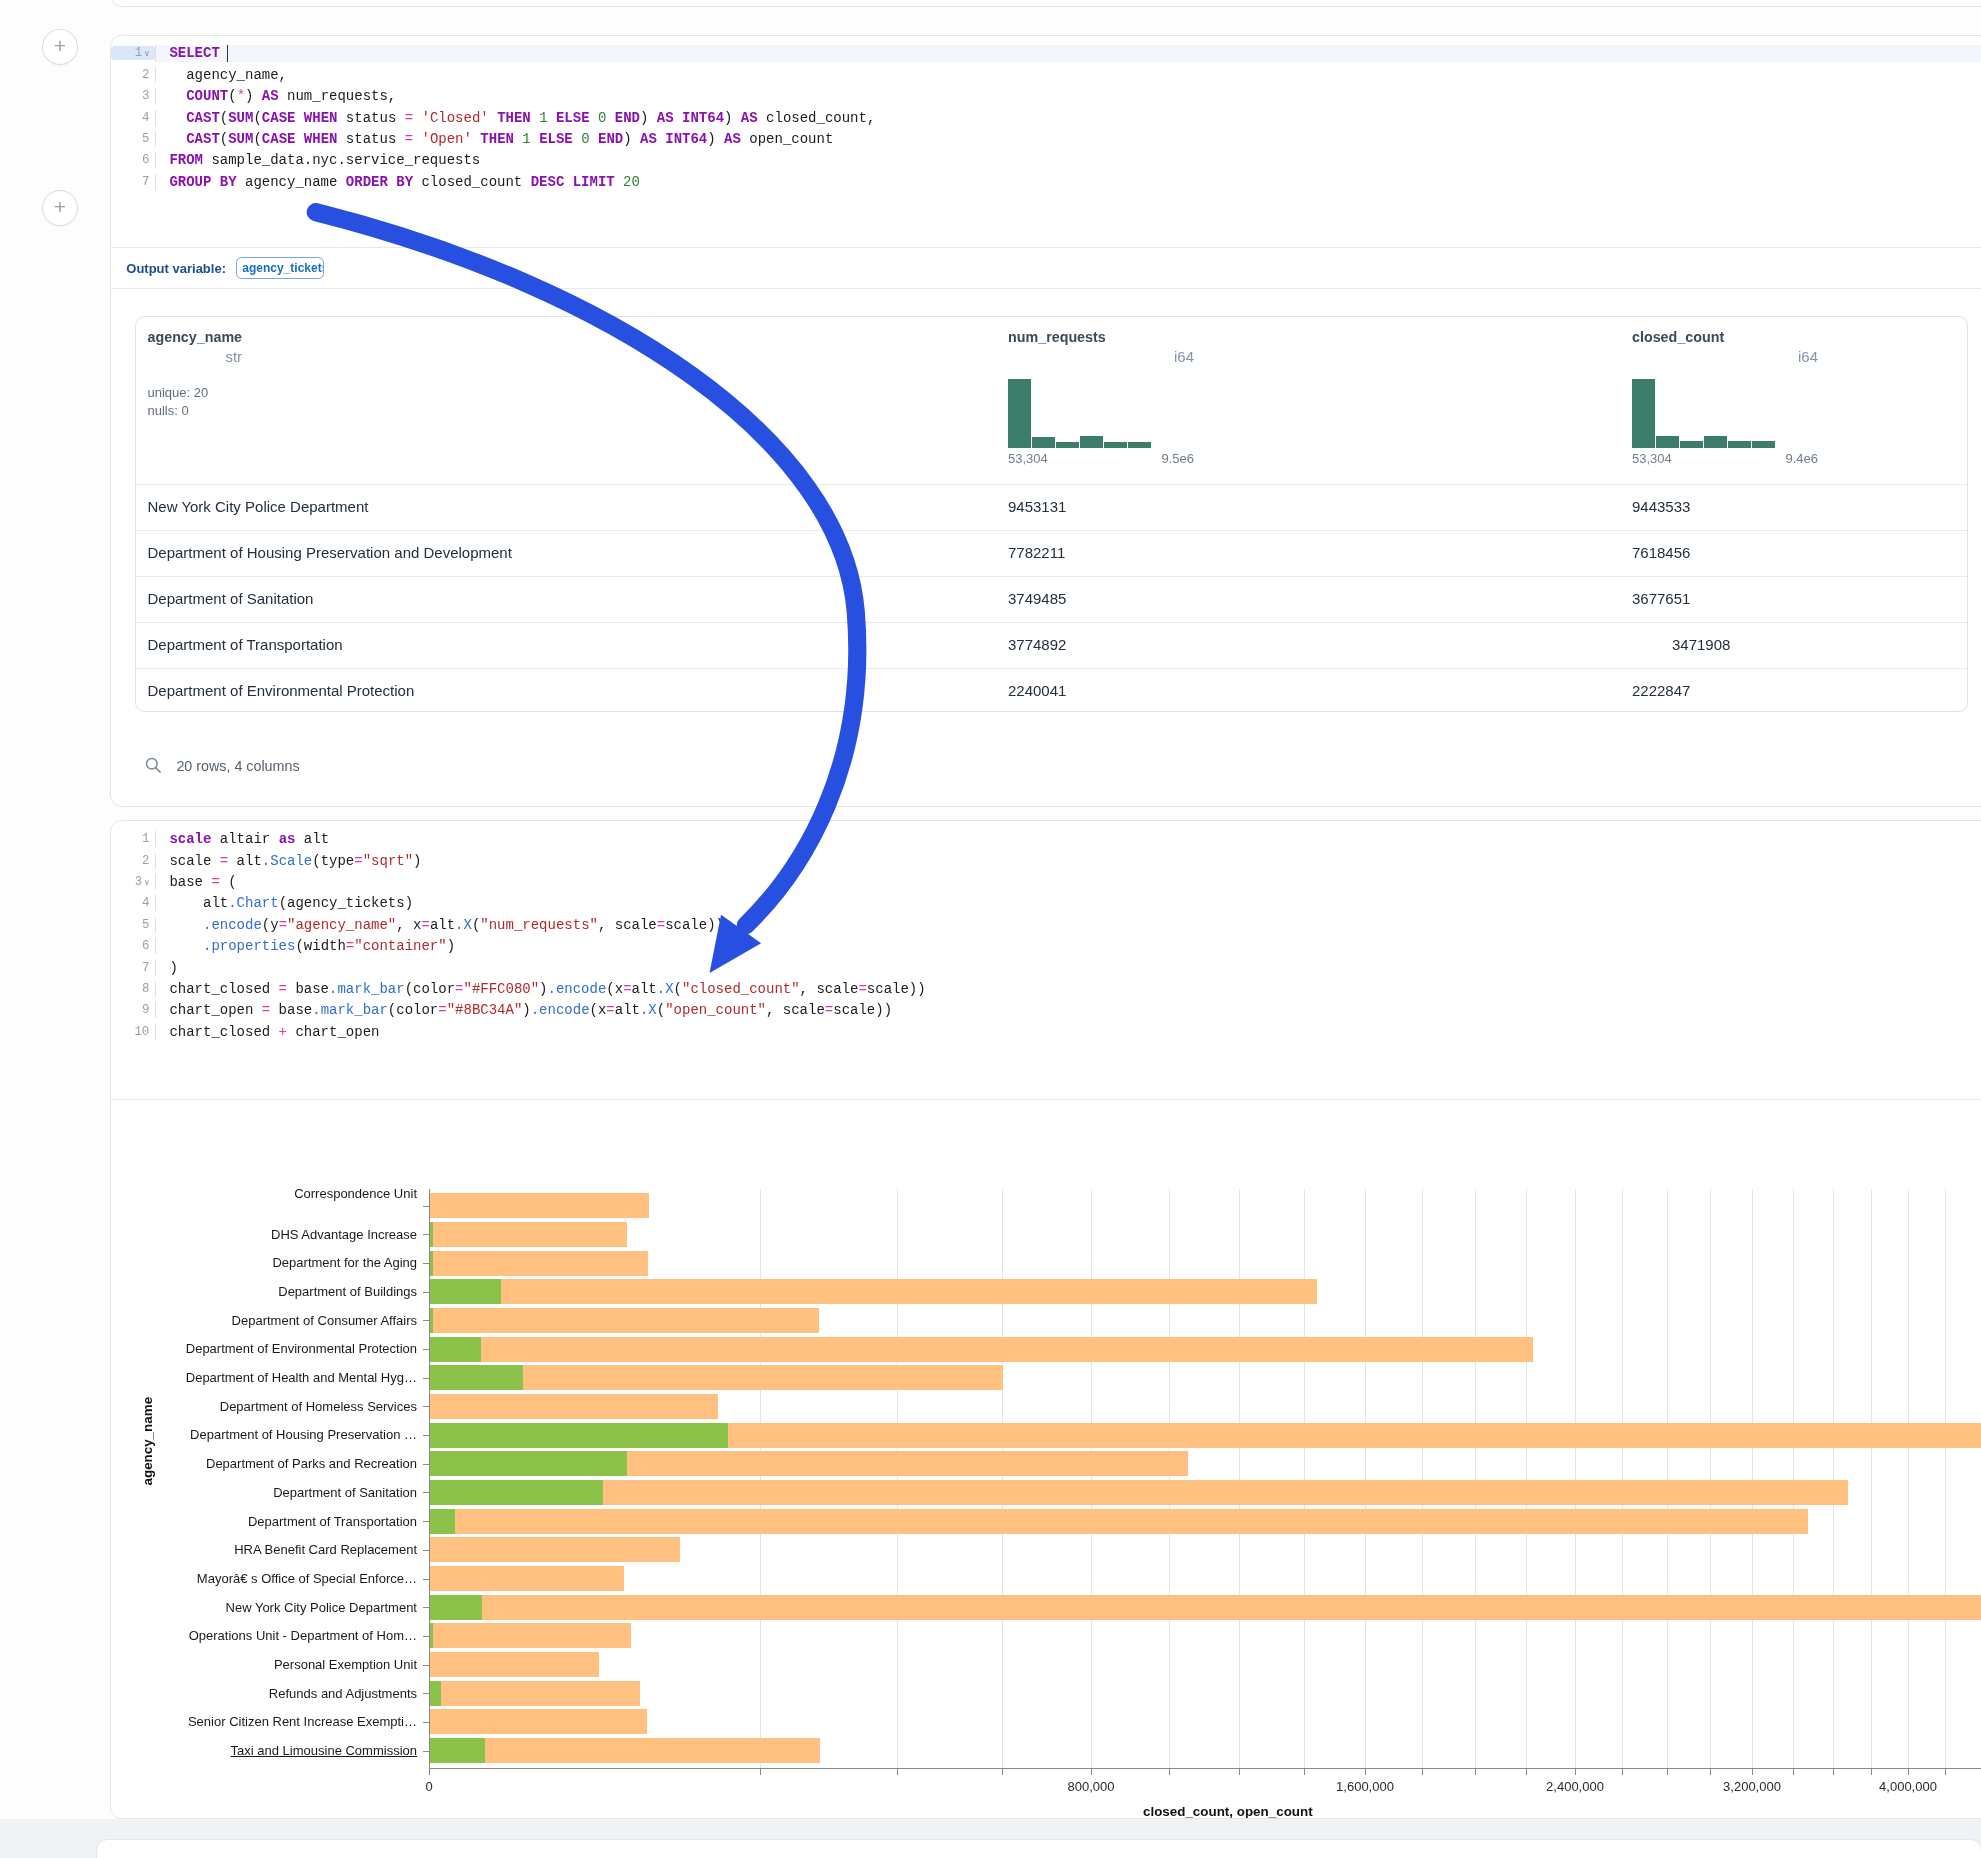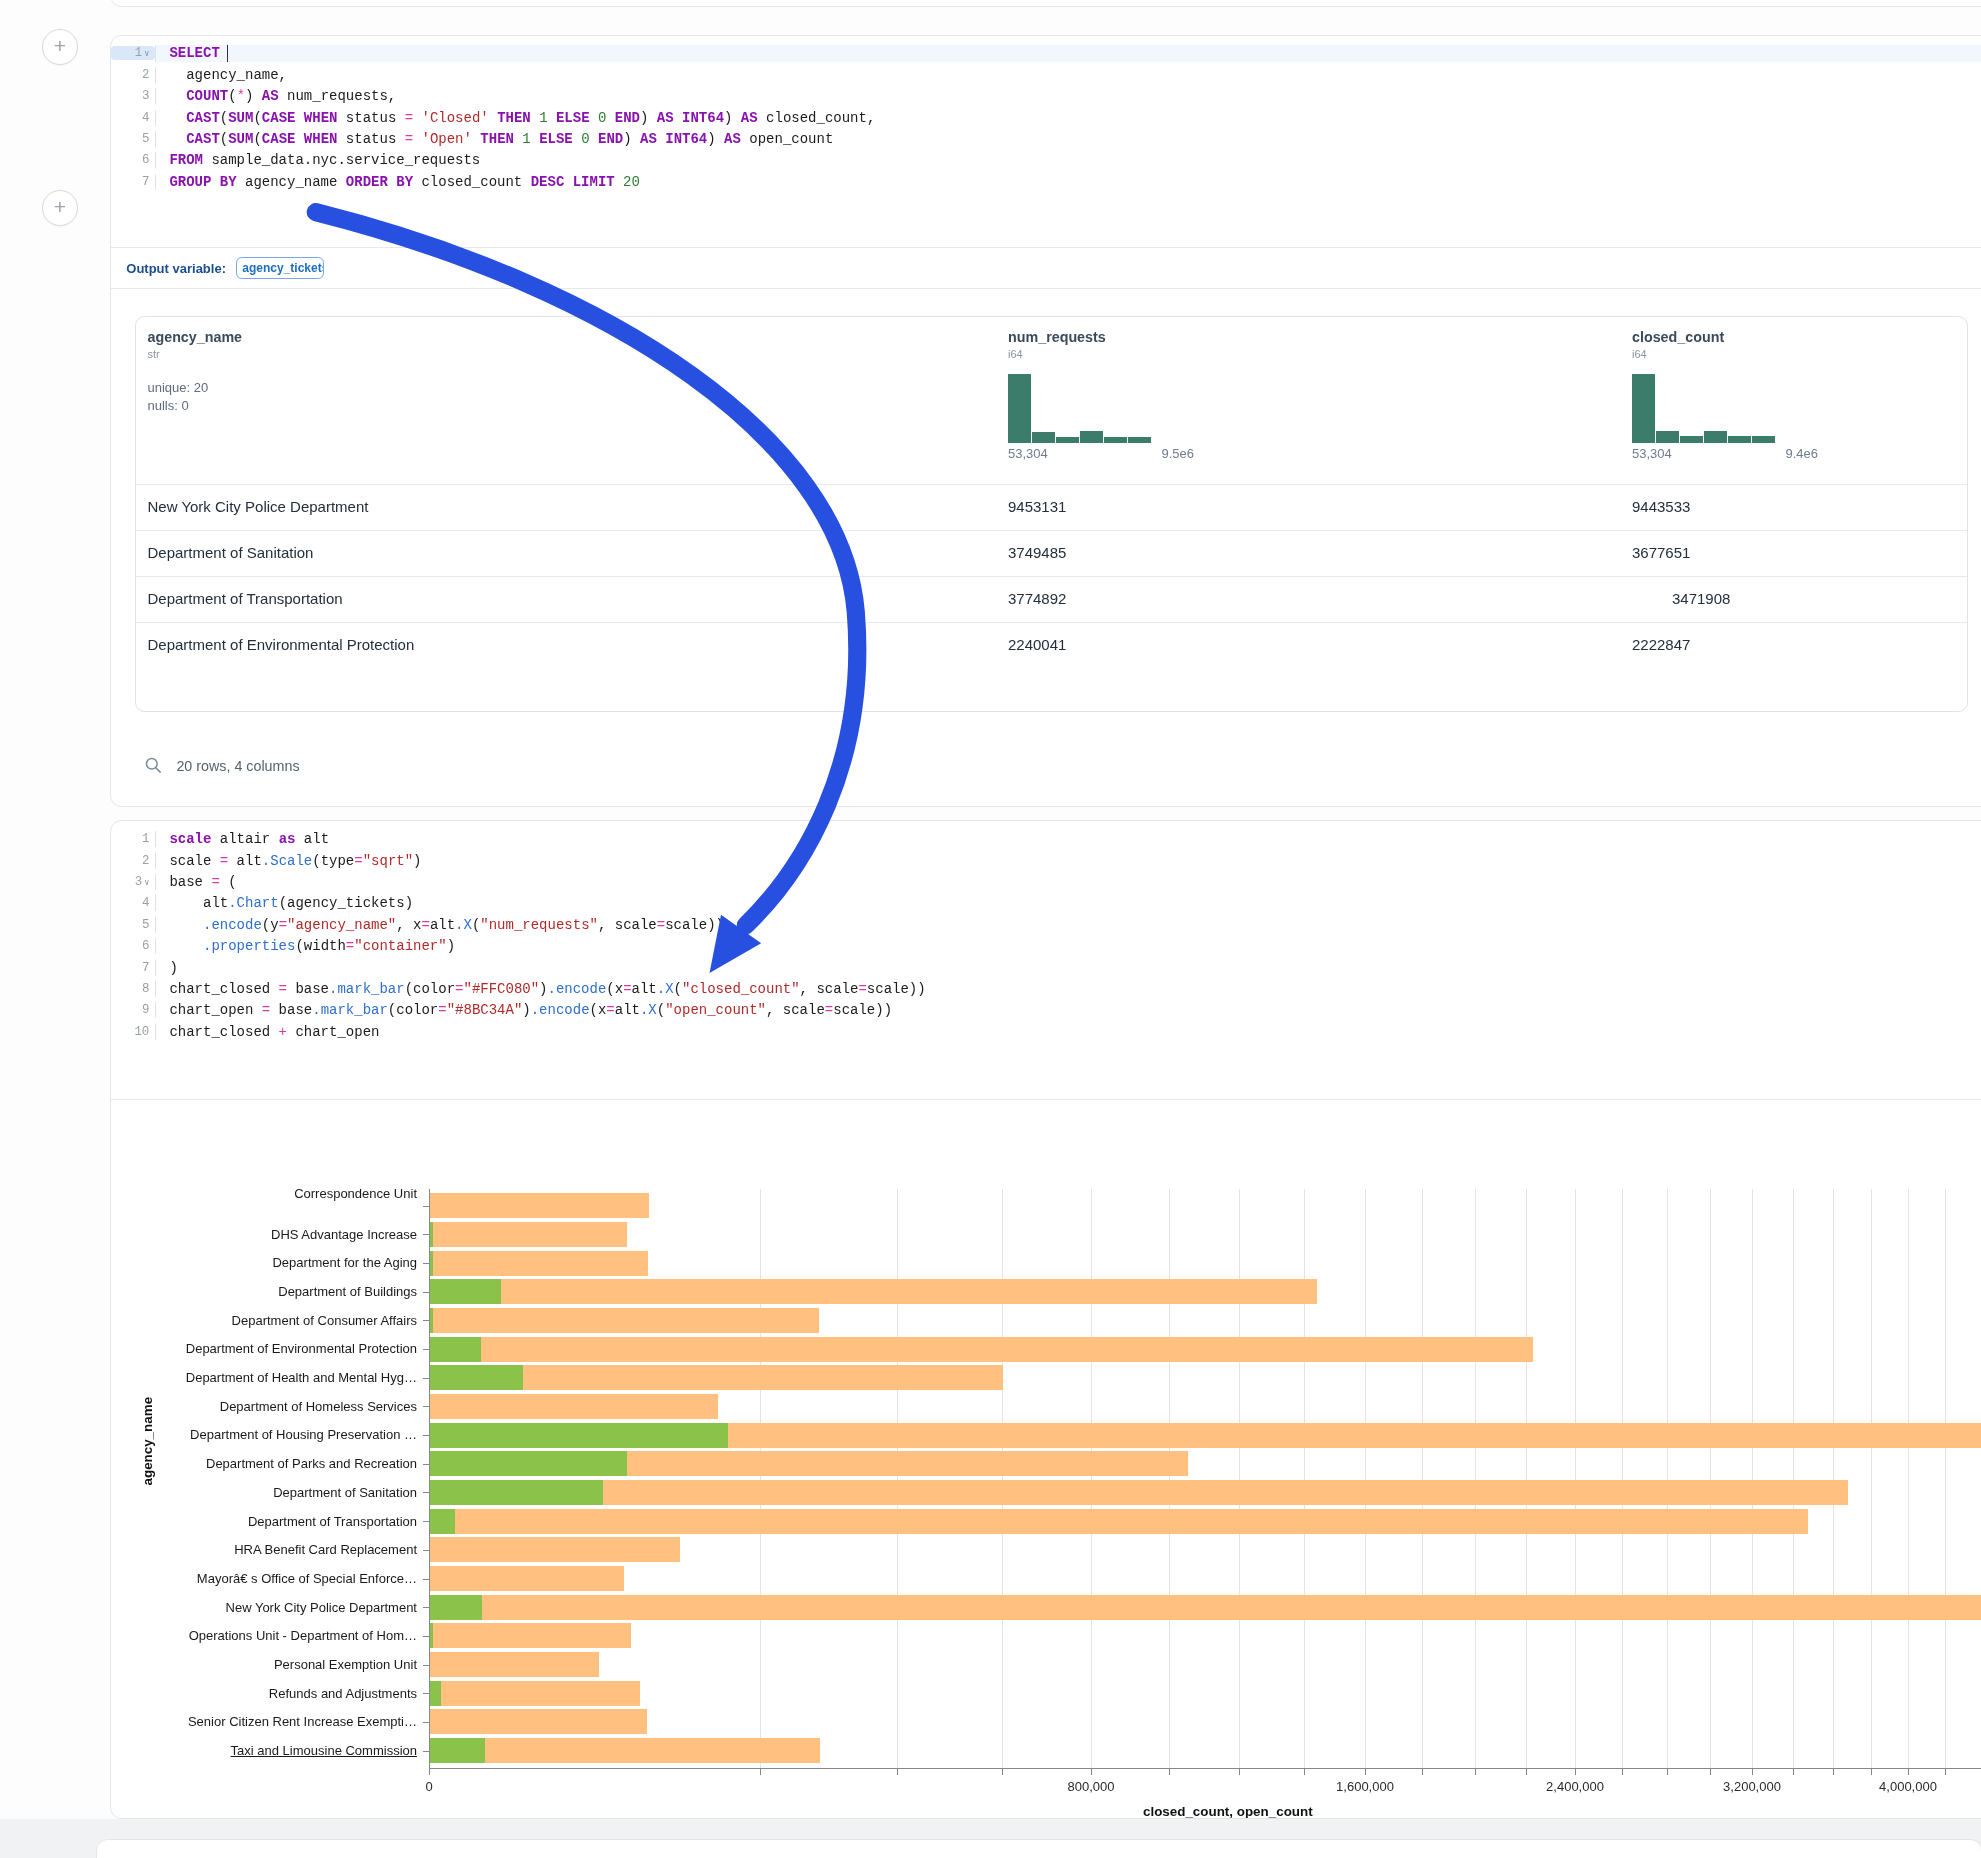--- a/index.html
+++ b/index.html
@@ -28,21 +28,21 @@
   .outbar{position:absolute;left:0;right:0;display:flex;align-items:center;
     border-top:1px solid #e6e9ed;border-bottom:1px solid #e6e9ed;}
   .outlabel{font-size:13px;font-weight:700;color:#1b4e8f;margin-left:15.3px;}
   .pill{margin-left:9.6px;border:1px solid #79a7dd;border-radius:5.7px;color:#1c6fc0;font-weight:700;
     font-size:12px;padding:2.9px 5.7px;max-width:75px;overflow:hidden;white-space:nowrap;background:#fff;}
   
   .tablecard{position:absolute;background:#fff;border:1px solid #dfe3e8;border-radius:9.6px;overflow:hidden;}
   .thead{position:relative;height:167px;}
   .col-h{position:absolute;top:11.5px;}
   .col-h .cname{font-size:14.3px;font-weight:700;color:#3a4a5a;}
-  .col-h .ctype{font-size:11px;color:#8594a4;margin-top:3.8px;}
+  .col-h .ctype{font-size:15px;color:#8594a4;margin-top:3.8px;text-align:right;}
   .col-h .cstat{font-size:13px;color:#5f6e7d;margin-top:2.9px;}
   .col-h .statgap{height:17px;}
   .hist{display:flex;align-items:flex-end;gap:1px;height:69px;margin-top:13.4px;}
   .hist div{width:23px;background:#3B7C6B;}
   .histlabels{display:flex;justify-content:space-between;width:186px;margin-top:3.8px;
     font-size:13px;color:#6f7d8c;}
   .trow{position:relative;height:45px;border-top:1px solid #e8ebee;}
   .trow span{position:absolute;top:13.4px;font-size:15px;color:#232f3b;}
   .tfooter{position:absolute;display:flex;align-items:center;gap:13.4px;color:#55636f;font-size:14.3px;}
   
@@ -121,20 +121,25 @@
               <span>53,304</span>
               <span>9.4e6</span>
             </div>
           </div>
         </div>
       <div id="table-body">
           <div class="trow">
             <span style="left: 11.5px;">New York City Police Department</span>
             <span style="left: 872px;">9453131</span>
             <span style="left: 1496px;">9443533</span>
+          </div>
+          <div class="trow">
+            <span style="left: 11.5px;">Department of Housing Preservation and Development</span>
+            <span style="left: 872px;">7782211</span>
+            <span style="left: 1496px;">7618456</span>
           </div>
           <div class="trow">
             <span style="left: 11.5px;">Department of Sanitation</span>
             <span style="left: 872px;">3749485</span>
             <span style="left: 1496px;">3677651</span>
           </div>
           <div class="trow">
             <span style="left: 11.5px;">Department of Transportation</span>
             <span style="left: 872px;">3774892</span>
             <span style="left: 1496px; margin-left: 40px;">3471908</span>

